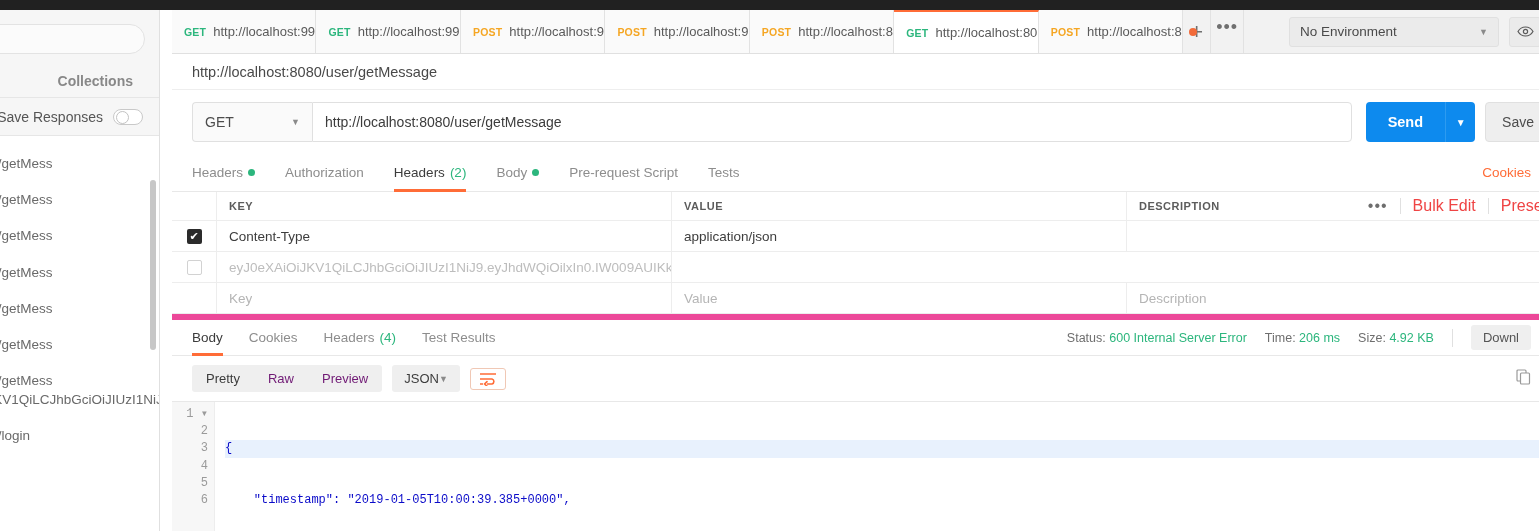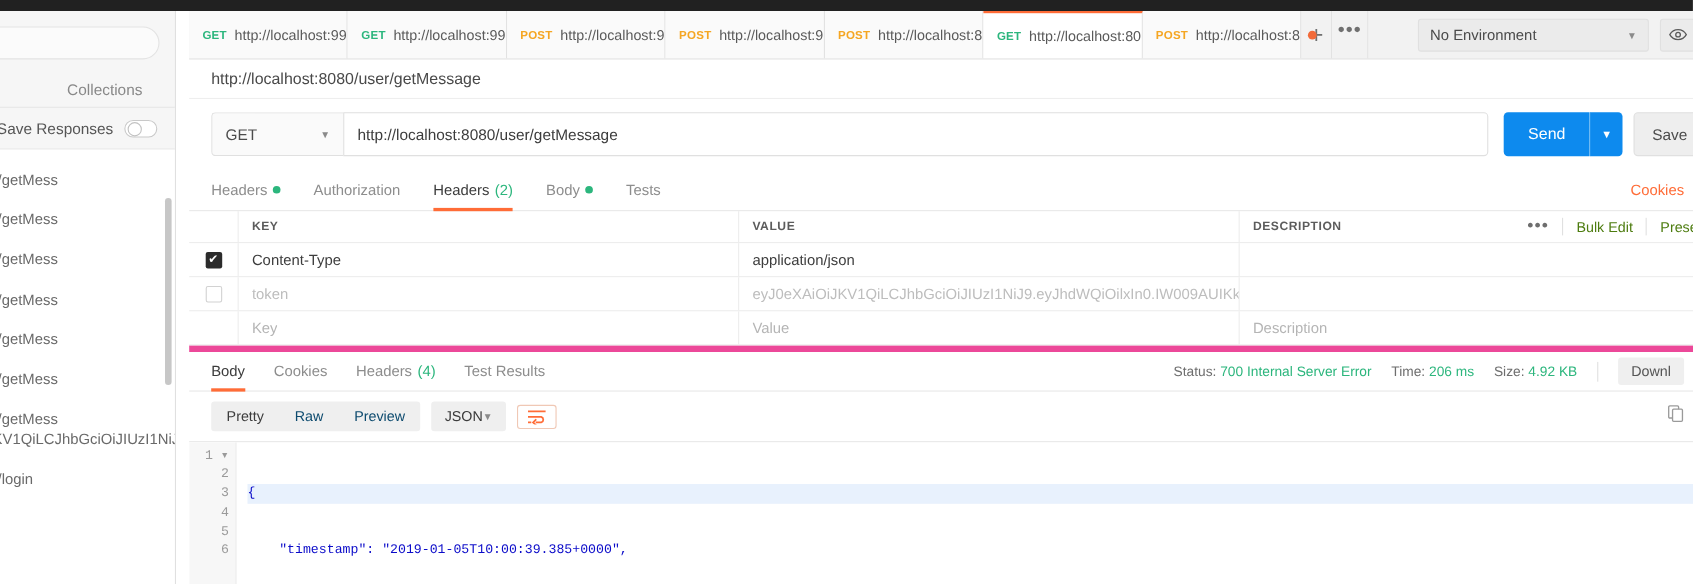--- a/index.html
+++ b/index.html
@@ -31,20 +31,21 @@
     height: 30px; border: 1px solid #e3e3e3; border-radius: 16px;
     background: #fbfbfb;
   }
   .sb-tabs {
     display: flex; border-bottom: 1px solid #e6e6e6;
     height: 36px; align-items: flex-end; position: relative;
   }
   .sb-tab {
     flex: 1; text-align: center; font-size: 14px; color: #888;
     padding-bottom: 8px;
+    font-weight: bold;
   }
   .sb-tab.hist { position: relative; }
   .sb-tab.hist:after {
     content: ""; position: absolute; left: 14px; right: 50%;
     bottom: -1px; height: 2px; background: #ff6c37;
   }
   .sb-sub {
     height: 38px; display: flex; align-items: center; justify-content: flex-end;
     padding: 0 16px; gap: 10px;
     border-bottom: 1px solid #e6e6e6; background: #f6f6f6;
@@ -139,21 +140,21 @@
   }
   .method-sel .caret { margin-left: auto; color: #8a8a8a; font-size: 9px; }
   .url-input {
     flex: 1; height: 40px; border: 1px solid #e0e0e0;
     border-radius: 0 4px 4px 0; background: #fff;
     display: flex; align-items: center; padding: 0 12px;
     font-size: 14px; color: #3c3c3c;
   }
   .send-grp { display: flex; margin-left: 14px; }
   .send-btn {
-    background: #0d8aee; color: #fff; font-weight: normal; font-size: 14.5px;
+    background: #0d8aee; color: #fff; font-weight: bold; font-size: 14.5px;
     padding: 0 22px; height: 40px; display: flex; align-items: center;
     border-radius: 4px 0 0 4px;
   }
   .send-caret {
     background: #0d8aee; color: #fff; width: 30px; height: 40px;
     border-radius: 0 4px 4px 0; display: flex; align-items: center;
     justify-content: center; font-size: 10px;
     border-left: 1px solid #2d9bf0;
   }
   .save-btn {
@@ -198,21 +199,21 @@
   .cellval.tok { color: #bdbdbd; }
   .chk {
     width: 15px; height: 15px; border-radius: 2px; background: #2b2b2b;
     display: flex; align-items: center; justify-content: center;
     color: #fff; font-size: 11px; line-height: 1;
   }
   .chk.empty { background: #fff; border: 1px solid #d2d2d2; }
   .hdr-actions { margin-left: auto; display: flex; align-items: center; gap: 0; padding-right: 4px; }
   .hdr-actions .sep { width: 1px; height: 16px; background: #e0e0e0; margin: 0 12px; }
   .hdr-dots { color: #6e6e6e; font-size: 16px; letter-spacing: 1px; }
-  .hdr-link { color: #4d7c0f; font-size: 13px; }
+  .hdr-link { color: #ef4444; font-size: 16px; }
 
   
   .restabs {
     display: flex; align-items: center; padding: 0 20px; height: 36px;
     border-bottom: 1px solid #e8e8e8; position: relative;
   }
   .st { position: relative; height: 36px; display: flex; align-items: center; gap: 5px;
         margin-right: 26px; font-size: 13.5px; color: #8d8d8d; }
   .st.active { color: #3c3c3c; }
   .st.active:after {
@@ -223,21 +224,21 @@
   .res-meta { margin-left: auto; display: flex; align-items: center; gap: 18px;
               font-size: 12.5px; color: #6e6e6e; }
   .res-meta .v { color: #2cb67d; }
   .res-meta .sep { width: 1px; height: 18px; background: #e0e0e0; }
   .dl-btn { background: #efefef; padding: 5px 12px; border-radius: 3px;
             font-size: 13px; color: #555; }
 
   
   .viewbar { display: flex; align-items: center; gap: 10px; padding: 9px 20px; }
   .seg { display: flex; background: #efefef; border-radius: 3px; overflow: hidden; align-items: flex-end; }
-  .seg div { padding: 6px 14px; font-size: 13px; color: #0c4a6e; }
+  .seg div { padding: 6px 14px; font-size: 13px; color: #701a75; }
   .seg div.on { color: #3c3c3c; }
   .fmt-sel { display: flex; align-items: center; background: #efefef;
              border-radius: 3px; padding: 6px 12px; font-size: 13px; color: #3c3c3c; }
   .fmt-sel .caret { color: #8a8a8a; font-size: 9px; }
   .wrap-btn { border: 1px solid #f0c8b5; border-radius: 3px; padding: 3px 8px;
               display: flex; align-items: center; justify-content: center; }
   .copy-icn { margin-left: auto; color: #9a9a9a; }
 
   
   .code {
@@ -371,20 +372,23 @@
       </div>
       <div class="rt active">
         <span>Headers</span>
         <span class="cnt">(2)</span>
       </div>
       <div class="rt">
         <span>Body</span>
         <span class="gdot"></span>
       </div>
       <div class="rt">
+        <span>Pre-request Script</span>
+      </div>
+      <div class="rt">
         <span>Tests</span>
       </div>
       <div class="cookies-link">Cookies</div>
     </div>
 
     <div class="htable">
       <div class="hrow head">
         <div class="hc-chk"></div>
         <div class="hc-key">
           <span class="colhdr">KEY</span>
@@ -416,23 +420,20 @@
         </div>
         <div class="hc-desc">
           <span class="cellval"></span>
         </div>
       </div>
 
       <div class="hrow">
         <div class="hc-chk">
           <span class="chk empty"></span>
         </div>
-        <div class="hc-key">
-          <span class="cellval tok">token</span>
-        </div>
         <div class="hc-val">
           <span class="cellval tok">eyJ0eXAiOiJKV1QiLCJhbGciOiJIUzI1NiJ9.eyJhdWQiOilxIn0.IW009AUIKkqudIfwU...</span>
         </div>
         <div class="hc-desc">
           <span class="cellval tok"></span>
         </div>
       </div>
 
       <div class="hrow">
         <div class="hc-chk"></div>
@@ -458,21 +459,21 @@
       <div class="st">
         <span>Headers</span>
         <span class="cnt">(4)</span>
       </div>
       <div class="st">
         <span>Test Results</span>
       </div>
       <div class="res-meta">
         <span>
           <span>Status:</span>
-          <span class="v">700 Internal Server Error</span>
+          <span class="v">600 Internal Server Error</span>
         </span>
         <span>
           <span>Time:</span>
           <span class="v">206 ms</span>
         </span>
         <span>
           <span>Size:</span>
           <span class="v">4.92 KB</span>
         </span>
         <span class="sep"></span>

